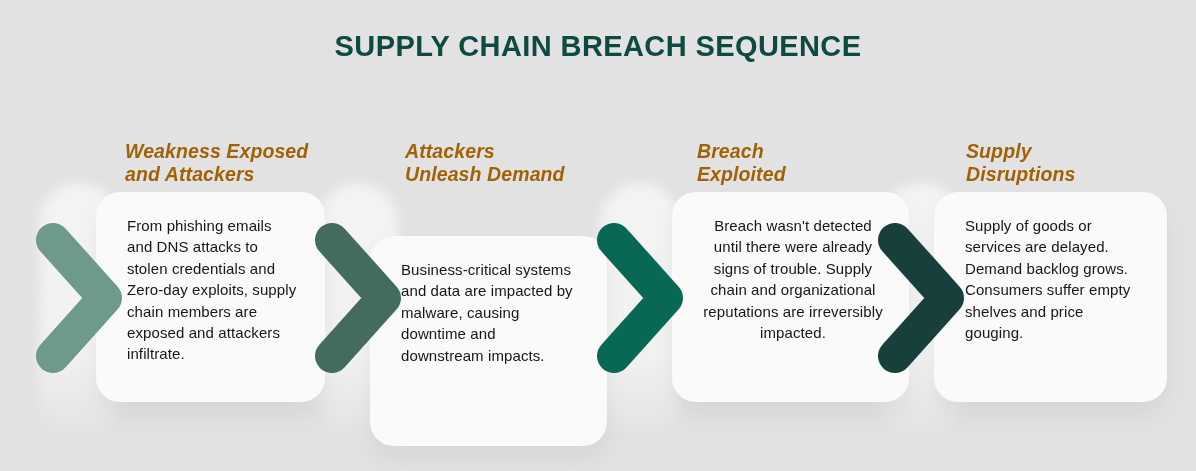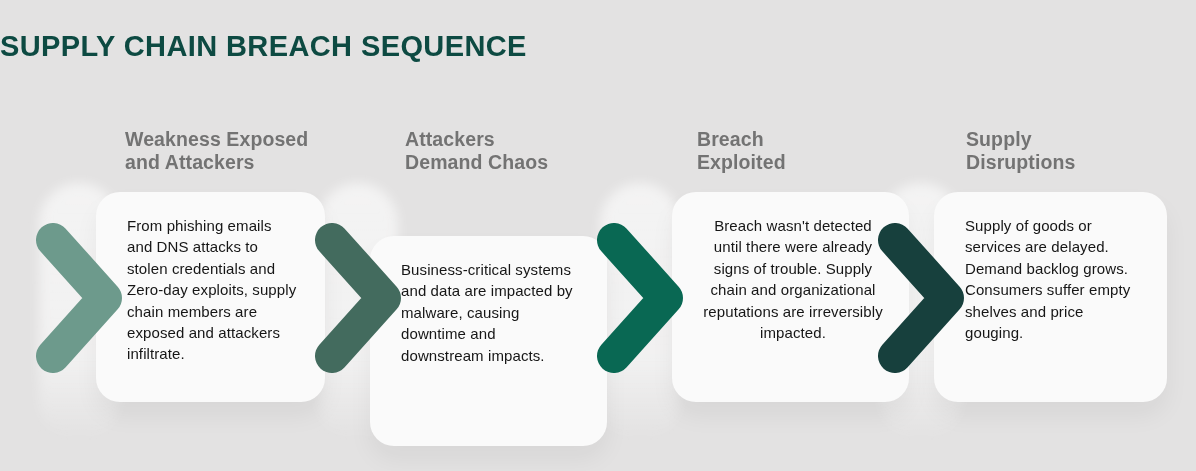--- a/index.html
+++ b/index.html
@@ -11,20 +11,21 @@
     height: 471px;
     background: #e3e2e2;
     overflow: hidden;
   }
 
   .title {
     position: absolute;
     top: 30px;
     left: 0;
     right: 0;
+    text-align: center;
     font-size: 29px;
     font-weight: 800;
     letter-spacing: 0.4px;
     color: #0d4a42;
     z-index: 5;
   }
 
   
   .band {
     position: absolute;
@@ -39,27 +40,28 @@
     filter: blur(6px);
     z-index: 1;
   }
   .b1 { left: 39px; }
   .b2 { left: 318px; }
   .b3 { left: 600px; }
   .b4 { left: 881px; }
 
   .heading {
     position: absolute;
-    top: 128px;
+    top: 140px;
     font-size: 19.5px;
     line-height: 22.5px;
     font-weight: bold;
-    color: #737373;
+    color: #a16207;
     letter-spacing: 0.1px;
     z-index: 4;
+    font-style: italic;
   }
   .h1 { left: 125px; }
   .h2 { left: 405px; }
   .h3 { left: 697px; }
   .h4 { left: 966px; }
 
   .card {
     position: absolute;
     top: 192px;
     height: 210px;
@@ -110,21 +112,21 @@
   </div>
   <div class="card c1">
     <p>From phishing emails and DNS attacks to stolen credentials and Zero-day exploits, supply chain members are exposed and attackers infiltrate.</p>
   </div>
   <svg class="chev v1" width="86" height="150" viewBox="0 0 86 150">
     <path d="M17 17 L69 75 L17 133" fill="none" stroke-width="34" stroke-linecap="round" stroke-linejoin="round" stroke="#6d9a8c"></path>
   </svg>
 
   <div class="heading h2">
     <span>Attackers</span><br>
-    <span>Demand Chaos</span>
+    <span>Unleash Demand</span>
   </div>
   <div class="card c2">
     <p>Business-critical systems and data are impacted by malware, causing downtime and downstream impacts.</p>
   </div>
   <svg class="chev v2" width="86" height="150" viewBox="0 0 86 150">
     <path d="M17 17 L69 75 L17 133" fill="none" stroke-width="34" stroke-linecap="round" stroke-linejoin="round" stroke="#436b5e"></path>
   </svg>
 
   <div class="heading h3">
     <span>Breach</span><br>

